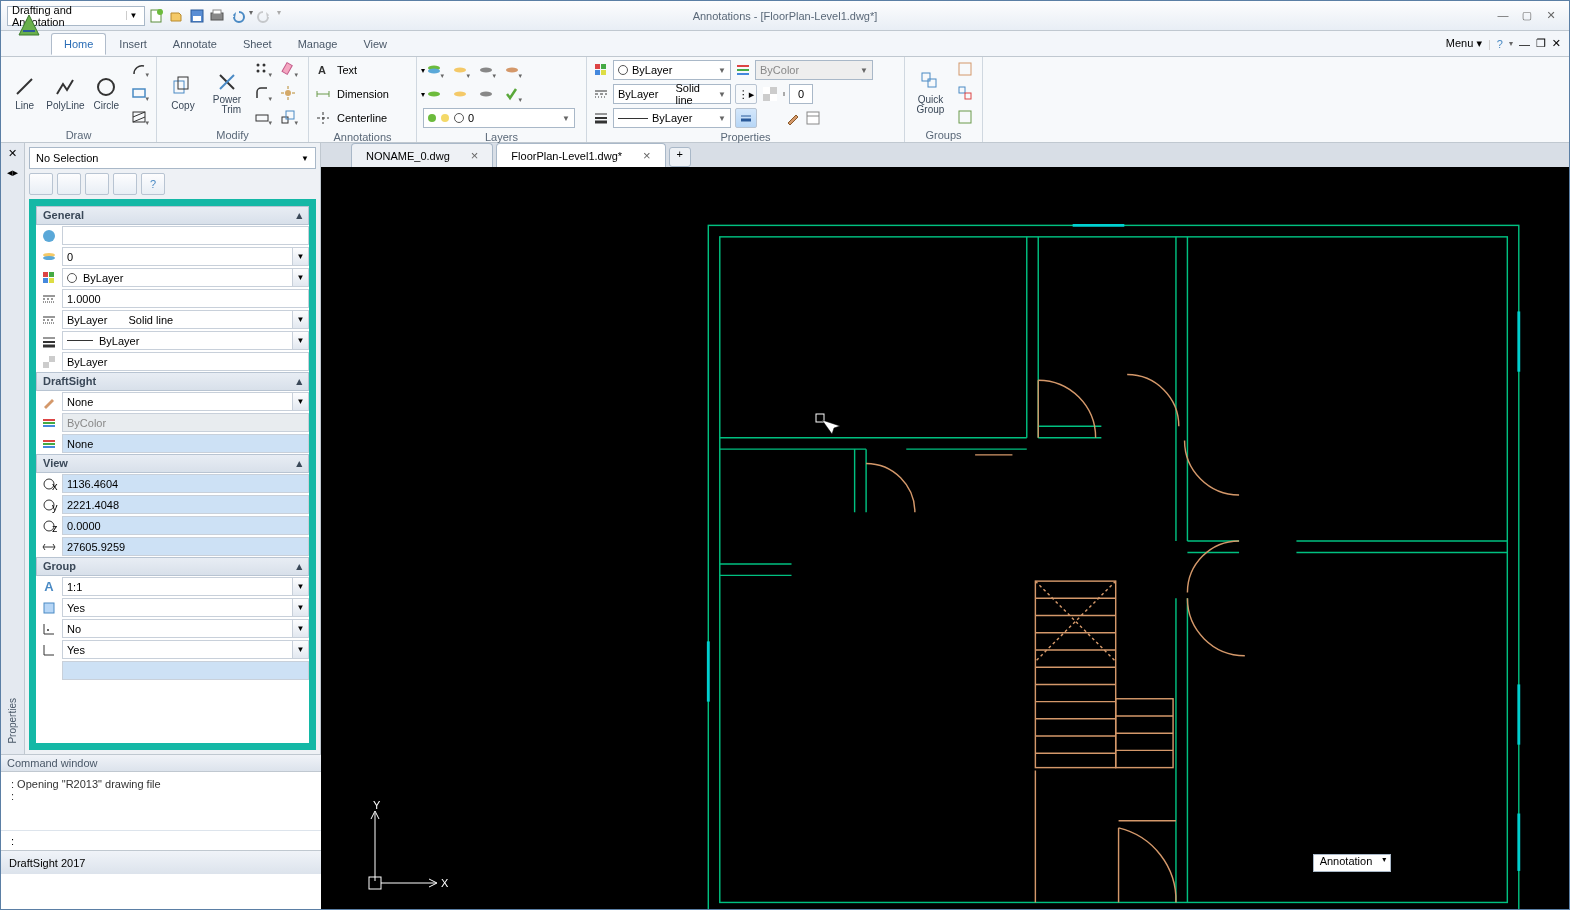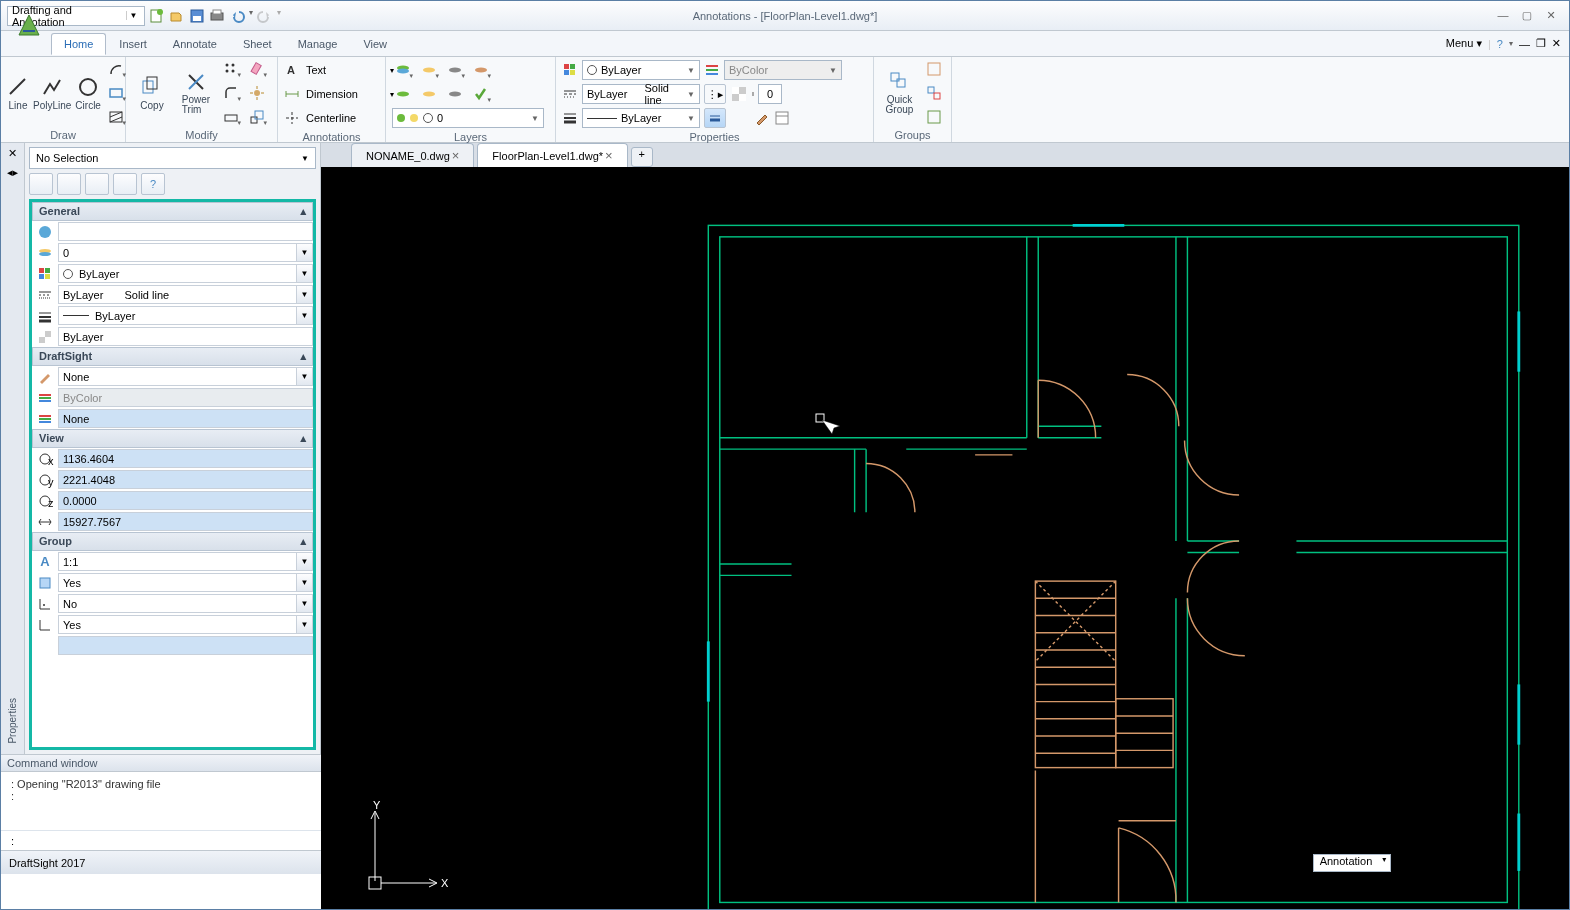--- a/index.html
+++ b/index.html
@@ -35,31 +35,31 @@
 .main-area { display: flex; height: 611px; }
 .prop-panel { width: 320px; background: #eef1f5; border-right: 1px solid #c0c8d0; display: flex;}
 .prop-strip { width: 24px; background: #e4e9f0; display: flex; flex-direction: column; align-items: center; border-right: 1px solid #c0c8d0;}
 .prop-strip-label { writing-mode: vertical-rl; transform: rotate(180deg); margin-top: auto; margin-bottom: 10px; color: #4a5868; font-size: 10px;}
 .prop-content { flex: 1; display: flex; flex-direction: column; padding: 4px;}
 .prop-top { display: flex; gap: 4px; margin-bottom: 4px;}
 .prop-sel { flex: 1; border: 1px solid #a9b8c8; background: #fff; height: 22px; padding: 0 6px; display: flex; align-items: center;}
 .prop-sel .arrow { margin-left: auto; font-size: 8px;}
 .prop-toolbar { display: flex; gap: 4px; margin-bottom: 4px;}
 .prop-tool { width: 24px; height: 22px; border: 1px solid #b8c4d2; background: linear-gradient(#fdfdfe,#e8eef5); border-radius: 2px;}
-.prop-scroll { flex: 1; overflow-y: auto; border: 3px solid #14b8a6; background: #fff;}
+.prop-scroll { flex: 1; overflow-y: auto; border: 7px solid #14b8a6; background: #fff;}
 .prop-section { background: linear-gradient(#e8edf4,#d8e0ea); border: 1px solid #b8c4d2; padding: 2px 6px; font-weight: bold; color: #3a4858; display: flex; justify-content: space-between;}
 .prop-row { display: flex; align-items: center; height: 21px;}
 .prop-row-icon { width: 26px; display: flex; justify-content: center;}
 .prop-row-val { flex: 1; border: 1px solid #c8d0da; background: #fff; height: 19px; padding: 0 4px; display: flex; align-items: center; gap: 6px; position: relative;}
 .prop-row-val.blue { background: #cde1f5;}
 .prop-row-val.gray { background: #e8ecef; color: #888;}
 .prop-row-val .arrow { position: absolute; right: 0; top: 0; width: 16px; height: 17px; border-left: 1px solid #c8d0da; background: linear-gradient(#fdfdfe,#e2e8f0); text-align: center; font-size: 8px; line-height: 17px;}
 .canvas-area { flex: 1; display: flex; flex-direction: column; background: #ccc;}
 .doc-tabs { height: 28px; background: #d8dee6; display: flex; align-items: flex-end; padding-left: 30px; gap: 0;}
-.doc-tab { background: #eef1f5; border: 1px solid #a9b8c8; border-bottom: none; border-radius: 4px 4px 0 0; padding: 4px 14px; display: flex; align-items: center; gap: 2px; margin-right: 3px;}
+.doc-tab { background: #eef1f5; border: 1px solid #a9b8c8; border-bottom: none; border-radius: 4px 4px 0 0; padding: 4px 14px; display: flex; align-items: center; gap: 21px; margin-right: 3px;}
 .doc-tab.active { background: #fff;}
 .doc-tab .x { color: #666; font-size: 13px;}
 .doc-add { width: 22px; height: 20px; border: 1px solid #a9b8c8; background: #eef1f5; text-align: center; border-radius: 3px;}
 .viewport { flex: 1; background: #000; position: relative;}
 .cmd-title { height: 18px; background: linear-gradient(#f0f3f8,#dce3ec); border-top: 1px solid #c0c8d0; border-bottom: 1px solid #c0c8d0; padding-left: 6px; display: flex; align-items: center; color: #4a5868;}
 .cmd-title-right { margin-left: auto; display: flex; gap: 3px; padding-right: 4px;}
 .cmd-body { height: 58px; background: #fff; padding: 6px 10px; color: #333; font-family: Consolas, monospace; font-size: 12px;}
 .cmd-input { height: 20px; background: #fff; border-top: 1px solid #dde4ec; padding-left: 10px; font-family: Consolas, monospace; display: flex; align-items: center;}
 .statusbar { height: 24px; background: linear-gradient(#f0f3f8,#dce3ec); border-top: 1px solid #c0c8d0; display: flex; align-items: center; padding: 0 8px; gap: 8px;}
 .status-right { margin-left: auto; display: flex; align-items: center; gap: 6px;}
@@ -134,21 +134,21 @@
     <span style="color:#4a8ac4">?</span>
     <span style="font-size:8px;color:#666;">▾</span>
     <span>—</span>
     <span>❐</span>
     <span>✕</span>
   </div>
 </div>
 
 <div class="ribbon">
 
-  <div class="ribbon-group" style="width:125px">
+  <div class="ribbon-group" style="width:156px">
     <div class="ribbon-group-body">
       <div class="big-tool">
           <svg class="icon">
             <line x1="3" y1="18" x2="18" y2="3" stroke="#333" stroke-width="2"></line>
           </svg>
           <span>Line</span>
         </div>
       <div class="big-tool">
           <svg class="icon">
             <path d="M3 18l6-10 4 6 6-10" fill="none" stroke="#333" stroke-width="2"></path>
@@ -191,21 +191,21 @@
             <rect x="2" y="5" width="10" height="12" fill="none" stroke="#4a8ac4"></rect>
             <rect x="6" y="1" width="10" height="12" fill="none" stroke="#333"></rect>
           </svg>
           <span>Copy</span>
         </div>
       <div class="big-tool">
           <svg class="icon">
             <line x1="4" y1="4" x2="18" y2="18" stroke="#333" stroke-width="2"></line>
             <line x1="18" y1="4" x2="4" y2="18" stroke="#4a8ac4" stroke-width="2"></line>
           </svg>
-          <span style="white-space:pre-line; text-align:left; line-height:1">Power
+          <span style="white-space:pre-line; text-align:right; line-height:1">Power
 Trim</span>
         </div>
       <div class="small-tool-col">
         <div class="small-tool dd-arrow">
             <svg width="16" height="16">
               <circle cx="4" cy="4" r="1.5" fill="#333"></circle>
               <circle cx="10" cy="4" r="1.5" fill="#333"></circle>
               <circle cx="4" cy="10" r="1.5" fill="#333"></circle>
               <circle cx="10" cy="10" r="1.5" fill="#333"></circle>
             </svg>
@@ -506,20 +506,32 @@
             </div>
           </div>
         <div class="prop-row">
             <div class="prop-row-icon">
               <svg width="14" height="14">
                 <line x1="1" y1="4" x2="13" y2="4" stroke="#333"></line>
                 <line x1="1" y1="7" x2="13" y2="7" stroke="#333" stroke-dasharray="2"></line>
                 <line x1="1" y1="10" x2="13" y2="10" stroke="#333" stroke-dasharray="1"></line>
               </svg>
             </div>
+            <div class="prop-row-val">
+              <span>1.0000</span>
+            </div>
+          </div>
+        <div class="prop-row">
+            <div class="prop-row-icon">
+              <svg width="14" height="14">
+                <line x1="1" y1="4" x2="13" y2="4" stroke="#333"></line>
+                <line x1="1" y1="7" x2="13" y2="7" stroke="#333" stroke-dasharray="2"></line>
+                <line x1="1" y1="10" x2="13" y2="10" stroke="#333" stroke-dasharray="1"></line>
+              </svg>
+            </div>
             <div class="prop-row-val"><span>ByLayer</span>&nbsp;&nbsp;&nbsp;<span>Solid line</span><span class="arrow">▼</span></div>
           </div>
         <div class="prop-row">
             <div class="prop-row-icon">
               <svg width="14" height="14">
                 <line x1="1" y1="4" x2="13" y2="4" stroke="#333"></line>
                 <line x1="1" y1="8" x2="13" y2="8" stroke="#333" stroke-width="2"></line>
                 <line x1="1" y1="12" x2="13" y2="12" stroke="#333" stroke-width="3"></line>
               </svg>
             </div>
@@ -620,21 +632,21 @@
             </div>
           </div>
         <div class="prop-row">
             <div class="prop-row-icon">
               <svg width="14" height="14">
                 <line x1="1" y1="7" x2="13" y2="7" stroke="#333"></line>
                 <path d="M3 4l-2 3 2 3M11 4l2 3-2 3" fill="none" stroke="#333"></path>
               </svg>
             </div>
             <div class="prop-row-val blue">
-              <span>15927.7567</span>
+              <span>27605.9259</span>
             </div>
           </div>
 
         <div class="prop-section">
             <span>Group</span>
             <span>▴</span>
           </div>
         <div class="prop-row">
             <div class="prop-row-icon">
               <span style="color:#4a8ac4;font-weight:bold;font-size:13px">A</span>

